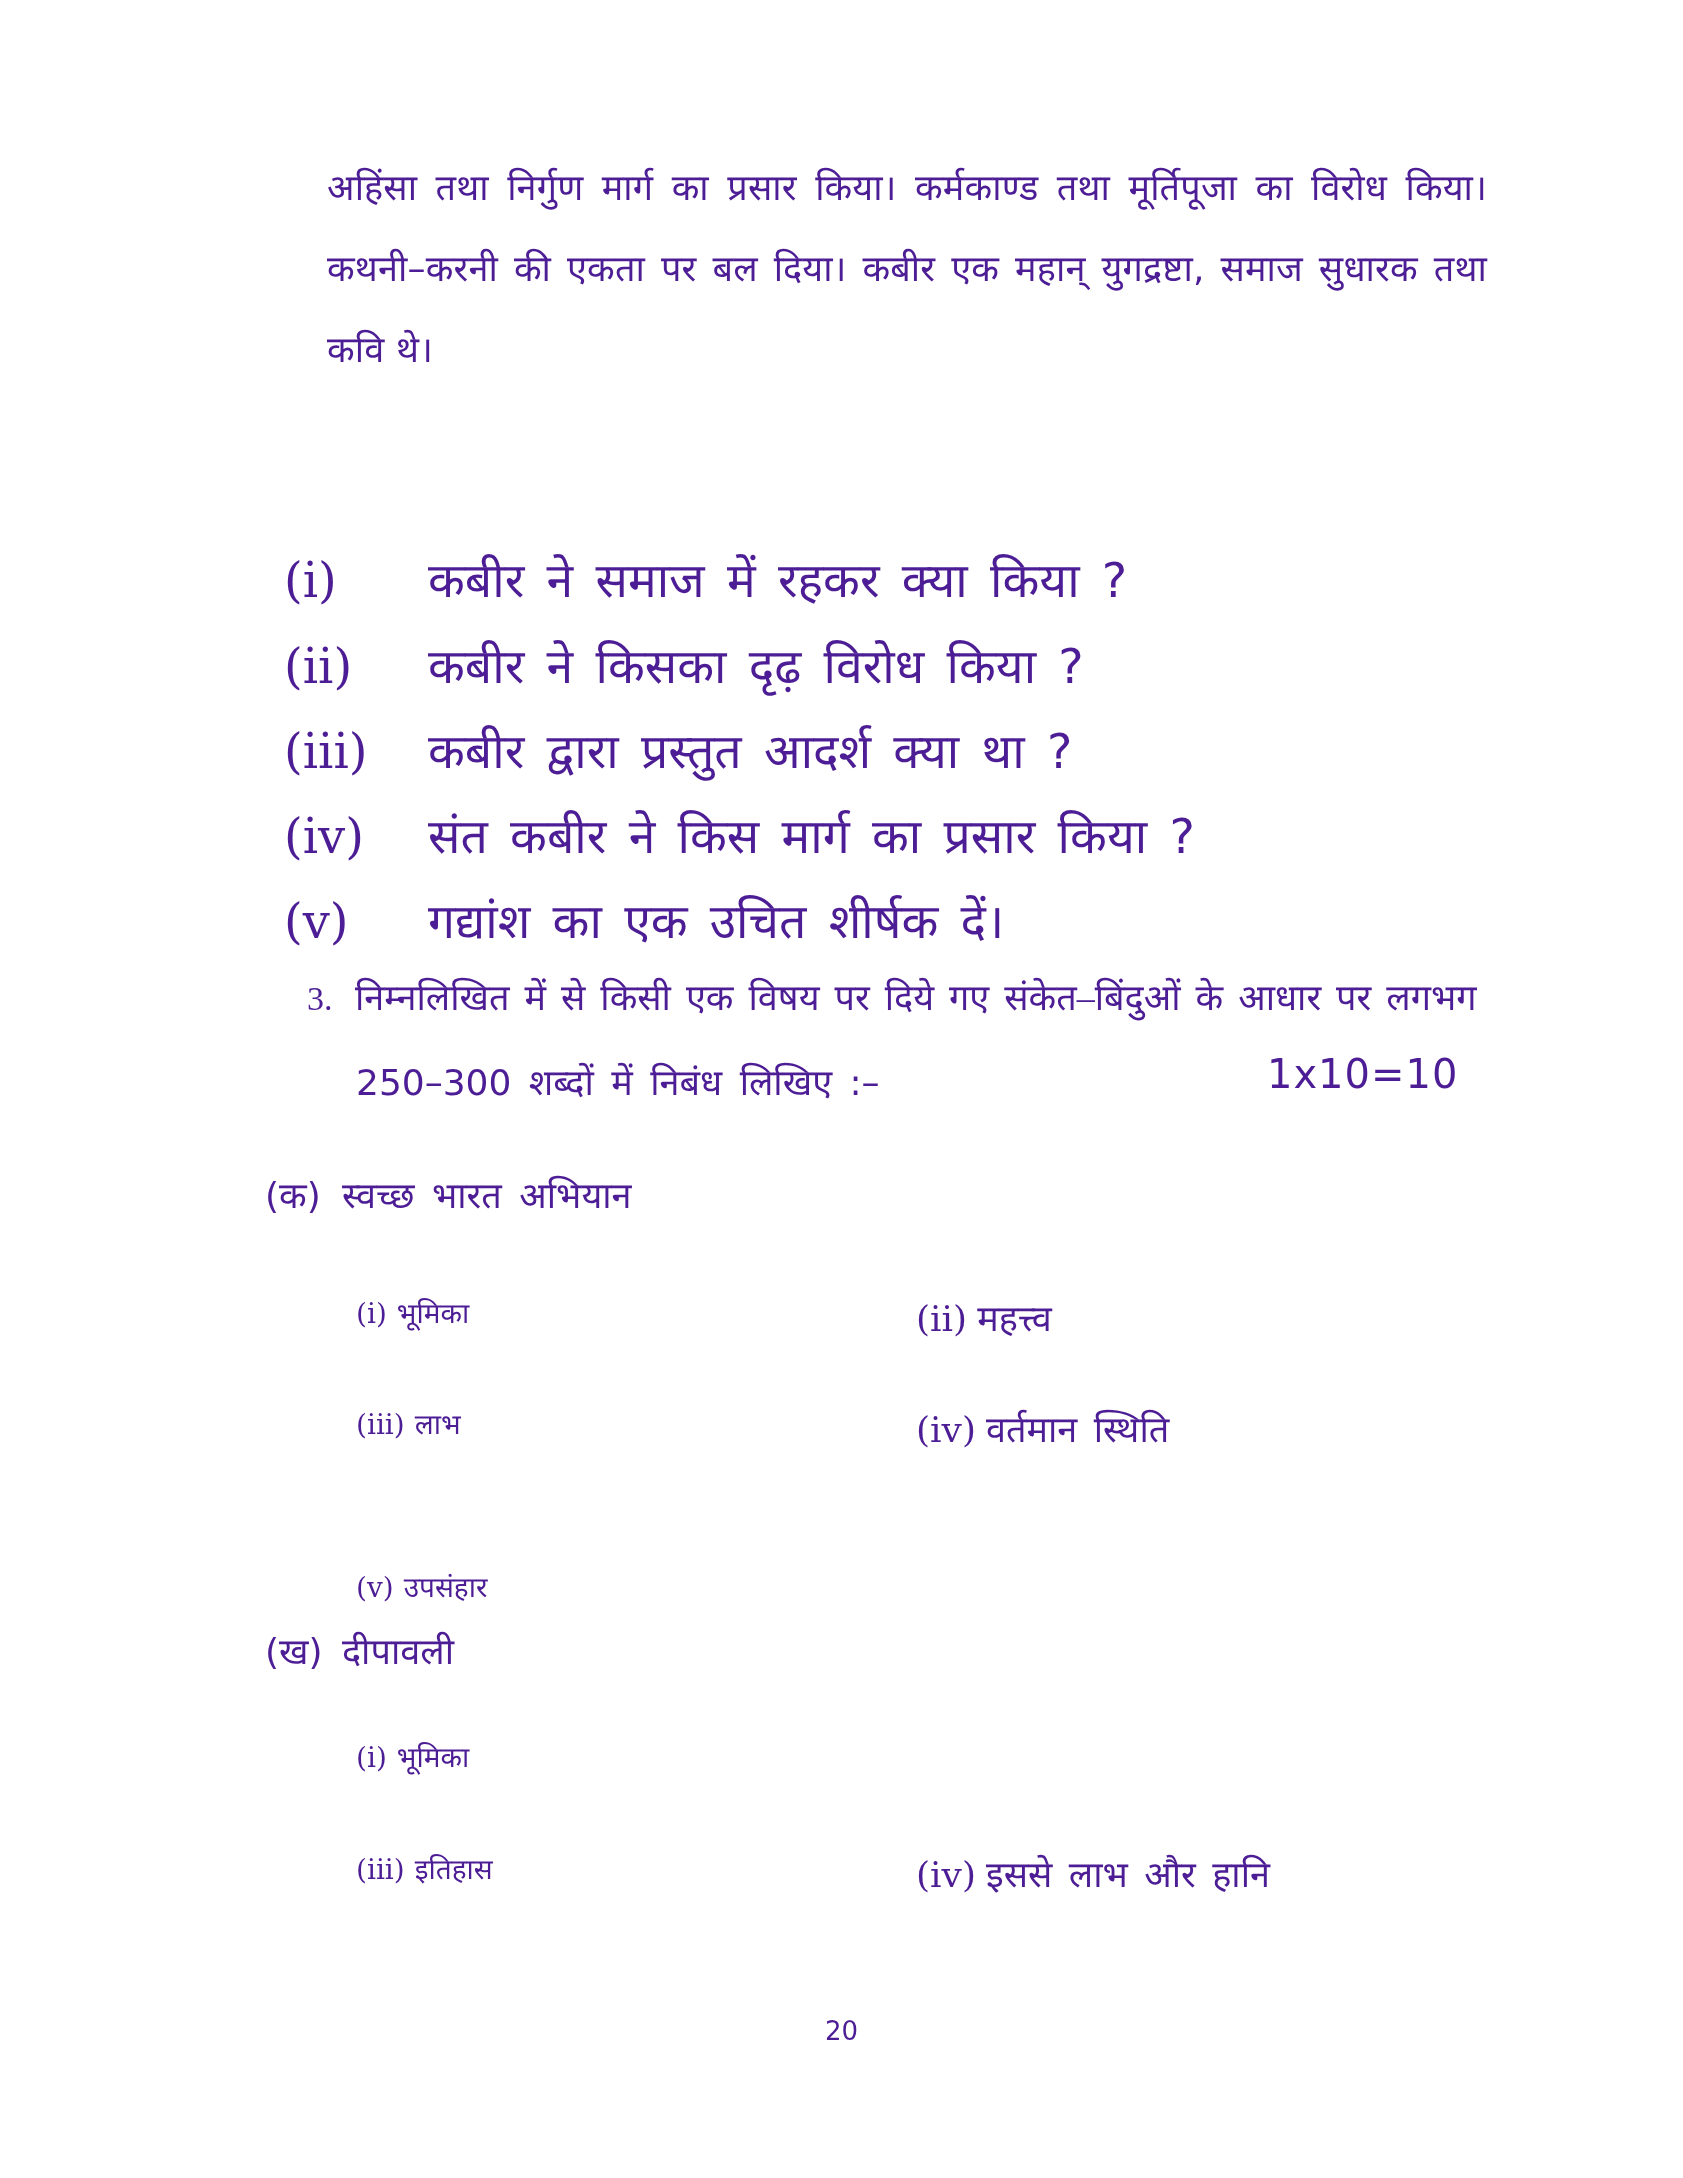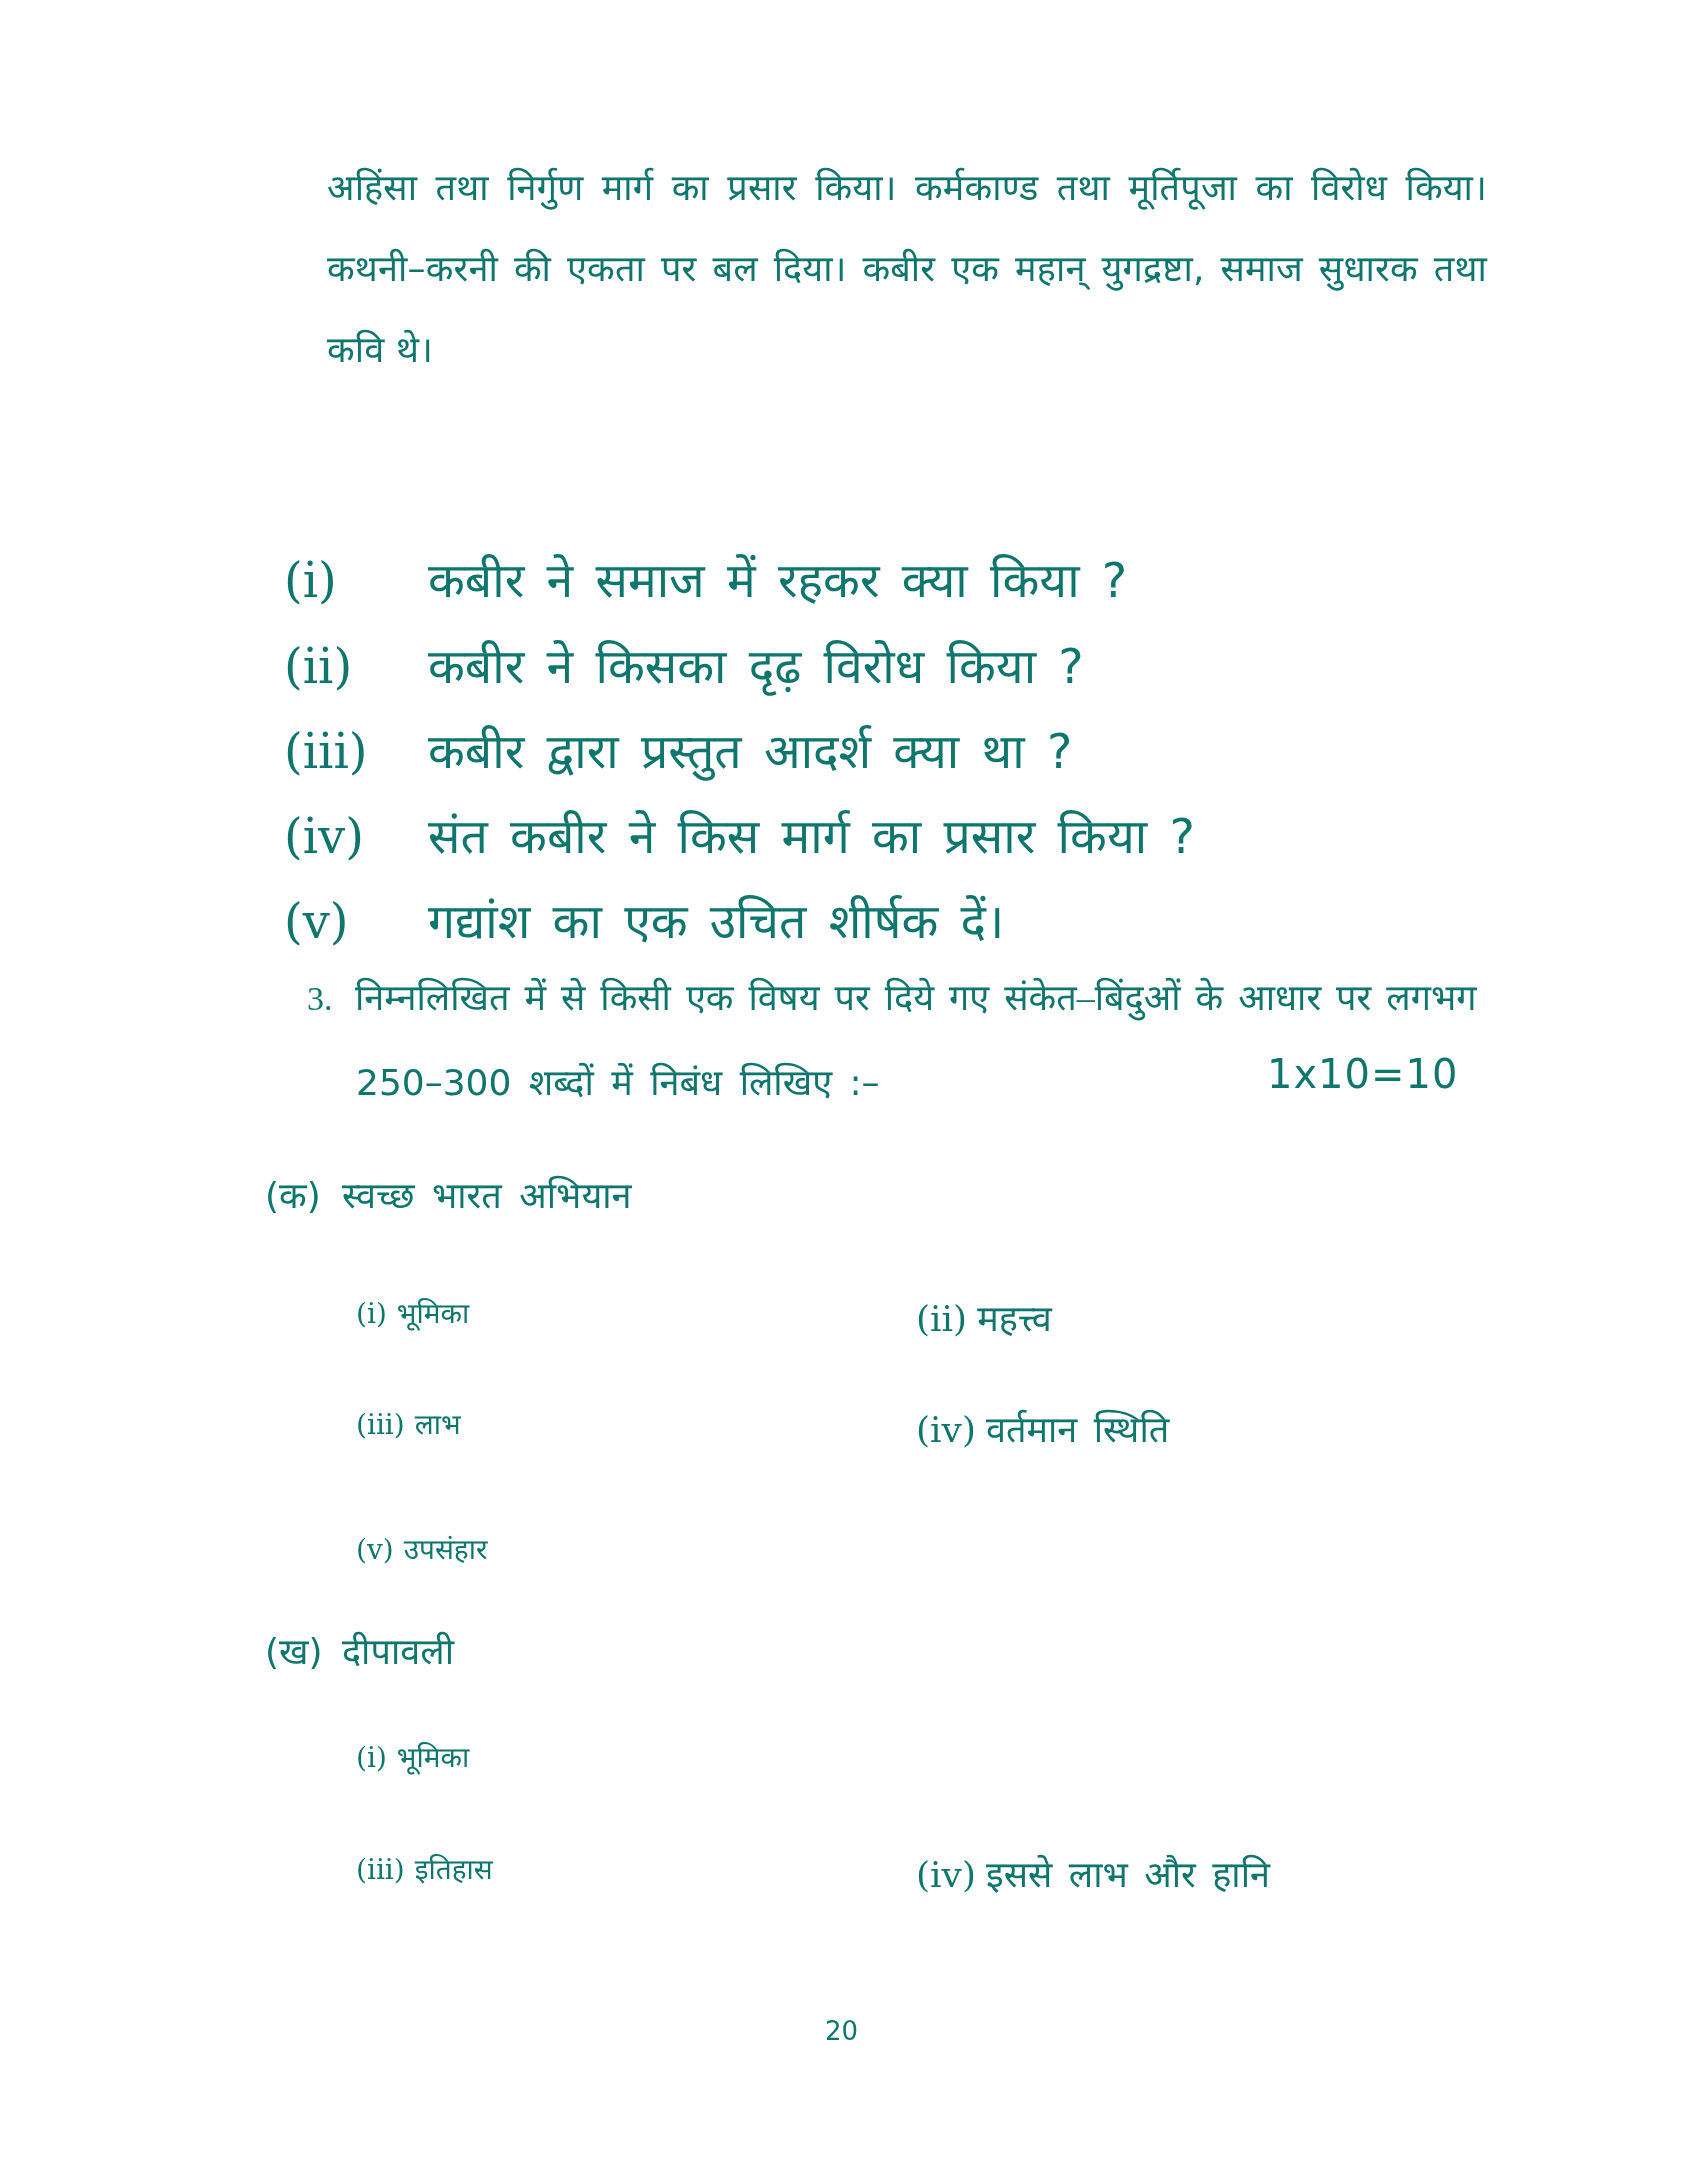--- a/index.html
+++ b/index.html
@@ -3,21 +3,21 @@
 <meta charset="utf-8">
 <style>
   * { margin:0; padding:0; box-sizing:border-box; }
   html,body { background:#ffffff; }
   .page {
     position:relative;
     width:1683px;
     height:2178px;
     background:#ffffff;
     font-family:"DejaVu Sans", sans-serif;
-    color:#0f766e;
+    color:#4c1d95;
     overflow:hidden;
   }
   .abs { position:absolute; }
 
   
   .passage { left:327px; top:147px; width:1160px; }
   .pline {
     font-size:36px;
     line-height:81px;
     letter-spacing:0.2px;
@@ -89,21 +89,21 @@
     <span class="tlabel">(क)</span><span class="ttitle">स्वच्छ भारत अभियान</span>
   </div>
   <div class="abs pointsrow" style="top:1293px;">
     <span class="pcol1"><span class="plabel">(i)</span><span>भूमिका</span></span>
     <span class="pcol2"><span class="plabel">(ii)</span><span>महत्त्व</span></span>
   </div>
   <div class="abs pointsrow" style="top:1404px;">
     <span class="pcol1"><span class="plabel">(iii)</span><span>लाभ</span></span>
     <span class="pcol2"><span class="plabel">(iv)</span><span>वर्तमान स्थिति</span></span>
   </div>
-  <div class="abs pointsrow" style="top:1529px;padding-left:19px;">
+  <div class="abs pointsrow" style="top:1567px;padding-left:19px;">
     <span class="pcol1"><span class="plabel">(v)</span><span>उपसंहार</span></span>
   </div>
 
   <div class="abs topicrow" style="top:1626px;">
     <span class="tlabel">(ख)</span><span class="ttitle">दीपावली</span>
   </div>
   <div class="abs pointsrow" style="top:1737px;">
     <span class="pcol1"><span class="plabel">(i)</span><span>भूमिका</span></span>
   </div>
   <div class="abs pointsrow" style="top:1849px;">

